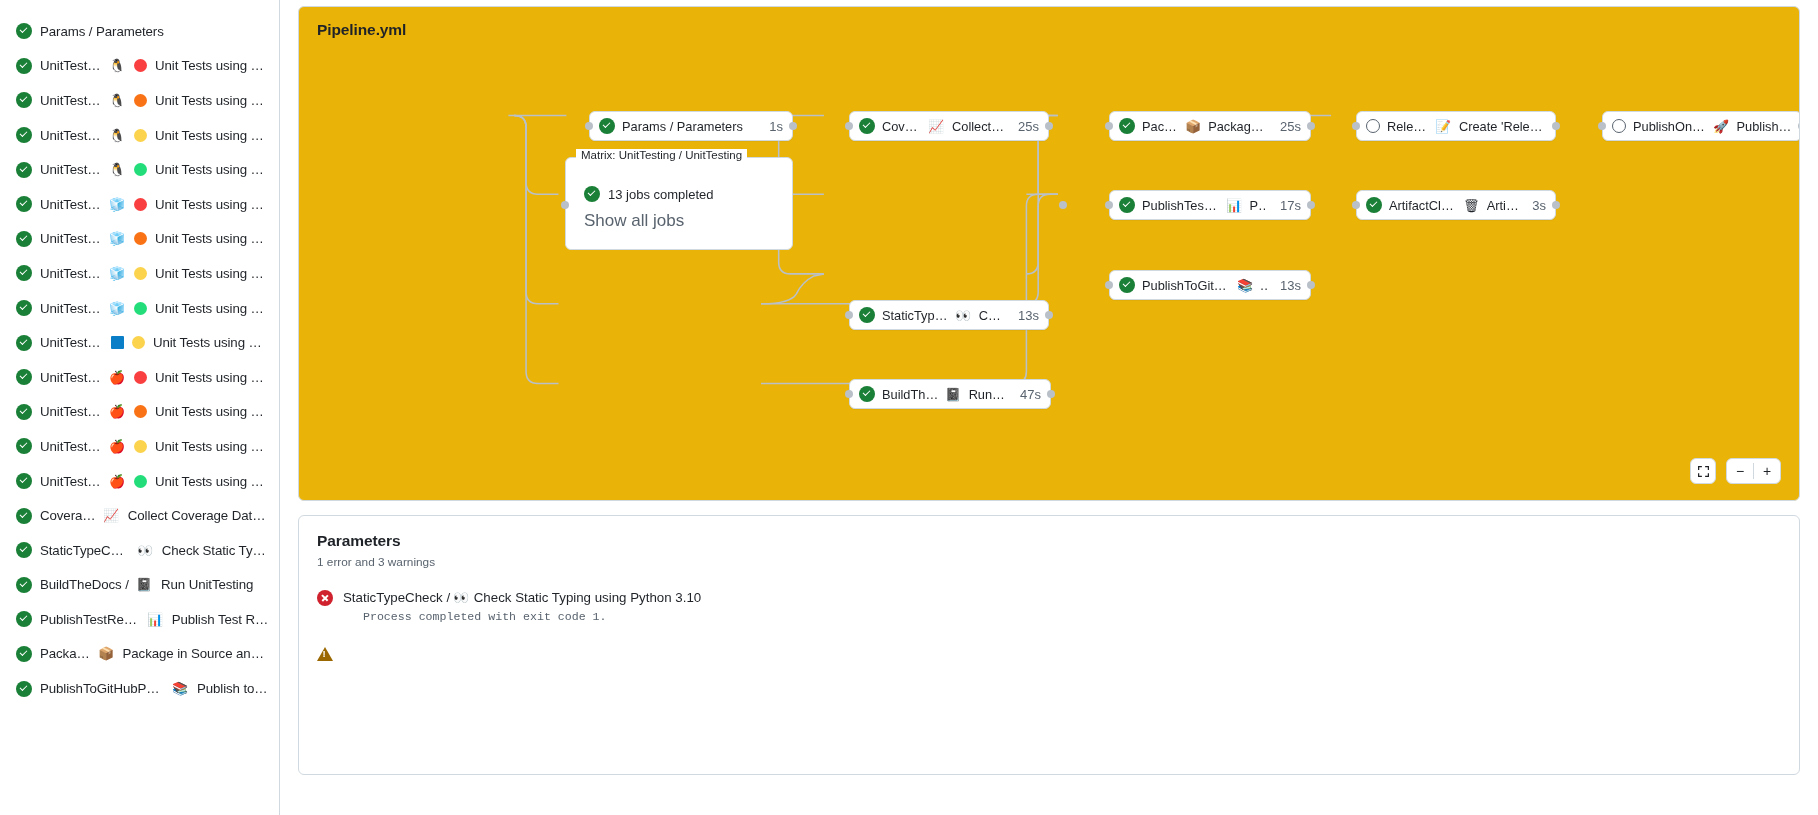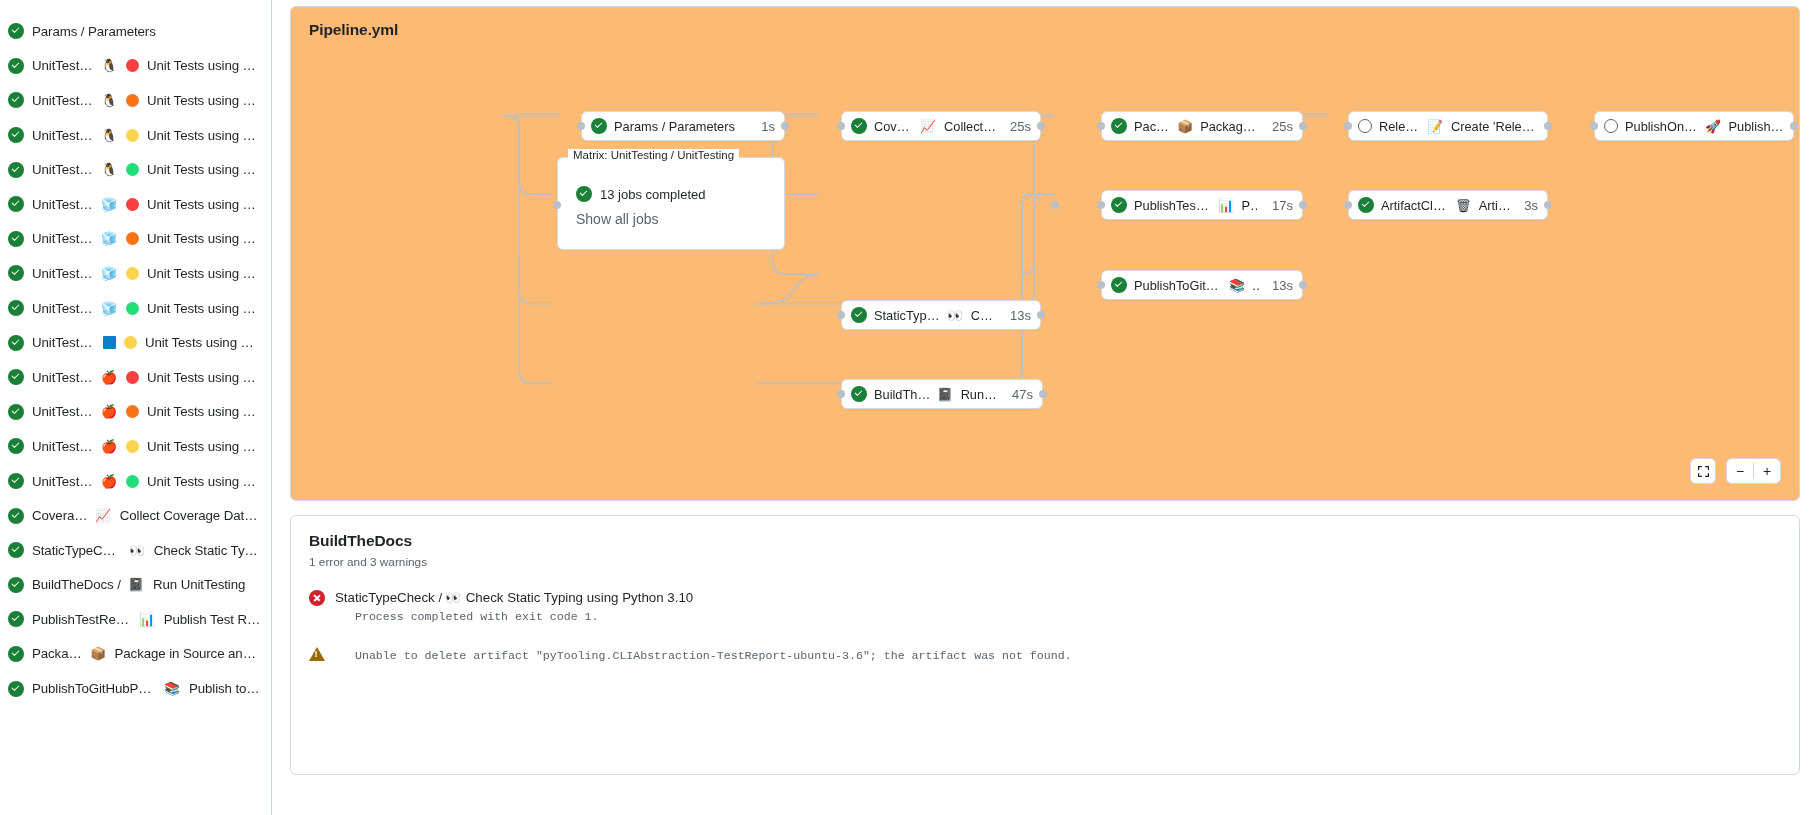--- a/index.html
+++ b/index.html
@@ -5,21 +5,21 @@
   * { box-sizing: border-box; }
   html, body {
     margin: 0; padding: 0;
     width: 1818px; height: 815px;
     overflow: hidden;
     background: #ffffff;
     font-family: "Liberation Sans", sans-serif;
     color: #1f2328;
     -webkit-font-smoothing: antialiased;
   }
-  #app { display: flex; width: 1818px; height: 604px; }
+  #app { display: flex; width: 1818px; height: 604px; padding-left: 8px; }
 
   
   .sidebar {
     width: 272px;
     min-width: 272px;
     height: 815px;
     background: #ffffff;
     border-right: 1px solid #d1d9e0;
     padding: 14px 0 0 0;
     overflow: hidden;
@@ -69,21 +69,21 @@
     background: #ffffff;
     padding: 0 10px 0 10px;
     overflow: hidden;
   }
 
   
   .graph-card {
     position: relative;
     margin: 6px 8px 0 8px;
     height: 495px;
-    background: #fdba74;
+    background: #eab308;
     border: 1px solid #d1d9e0;
     border-radius: 6px;
     overflow: hidden;
   }
   .graph-head { padding: 14px 0 0 18px; }
   .graph-title { font-size: 15.5px; font-weight: 700; color: #1f2328; letter-spacing: -0.1px;}
   .graph-sub { font-size: 11.8px; color: #59636e; margin-top: 4px; }
 
   .canvas { position: absolute; inset: 0; }
   svg.edges { position: absolute; left:0; top:0; width: 100%; height: 100%; pointer-events: none; }
@@ -131,21 +131,21 @@
     font-size: 11.5px;
     color: #1f2328;
     white-space: nowrap;
   }
   .matrix-row {
     display: flex; align-items: center; gap: 8px;
     font-size: 13px; color: #1f2328;
     padding: 28px 0 0 18px;
   }
   .matrix-link {
-    font-size: 14px; color: #59636e;
+    font-size: 17px; color: #59636e;
     padding: 9px 0 0 18px;
     cursor: pointer;
   }
 
   
   .zoom-controls {
     position: absolute;
     right: 18px; bottom: 16px;
     display: flex; align-items: center; gap: 10px;
   }
@@ -508,34 +508,33 @@
         <div class="zc-group">
           <div class="zc-btn">−</div>
           <div class="zc-sep"></div>
           <div class="zc-btn">+</div>
         </div>
       </div>
     </div>
 
     <div class="annot-card">
       <div class="annot-head">
-        <div class="annot-title">BuildTheDocs</div>
+        <div class="annot-title">Parameters</div>
         <div class="annot-sub">1 error and 3 warnings</div>
       </div>
       <div id="annot-list">
           <div class="annot-item">
             <span class="err-icon"></span>
             <div class="annot-body">
               <div class="annot-line1">StaticTypeCheck / <span class="ico emoji">👀</span> <b>Check Static Typing using Python 3.10</b></div>
               <div class="annot-line2">Process completed with exit code 1.</div>
             </div>
           </div>
           <div class="annot-item">
             <span class="warn-icon"></span>
             <div class="annot-body">
-              <div class="annot-line2">Unable to delete artifact "pyTooling.CLIAbstraction-TestReport-ubuntu-3.6"; the artifact was not found.</div>
             </div>
           </div>
         </div>
     </div>
 
   </div>
 </div>
 
 </body></html>

